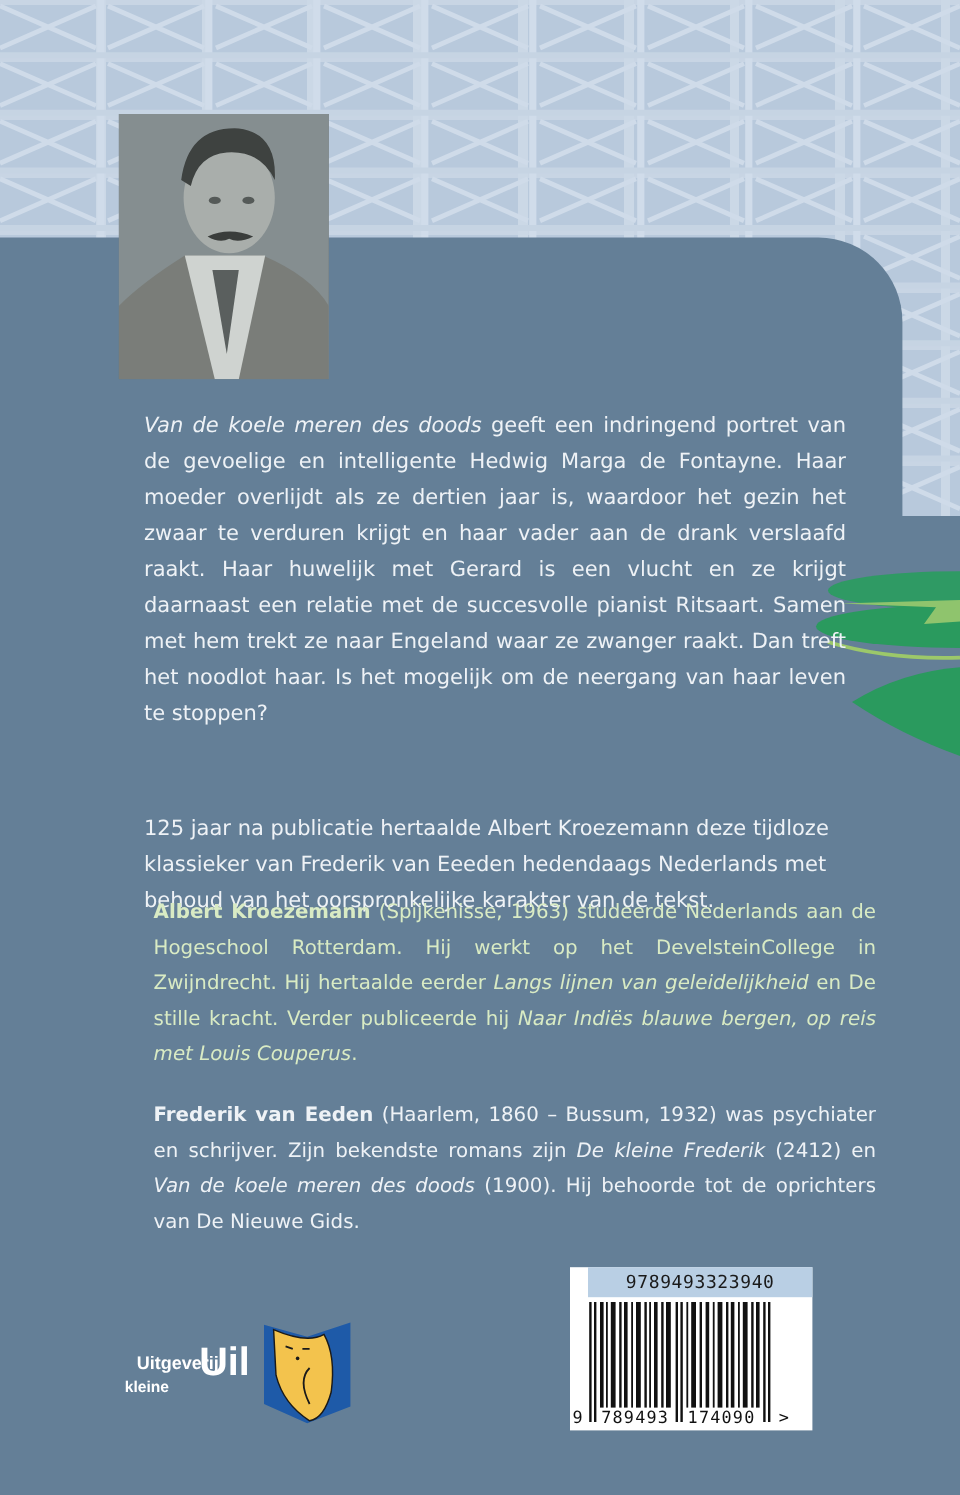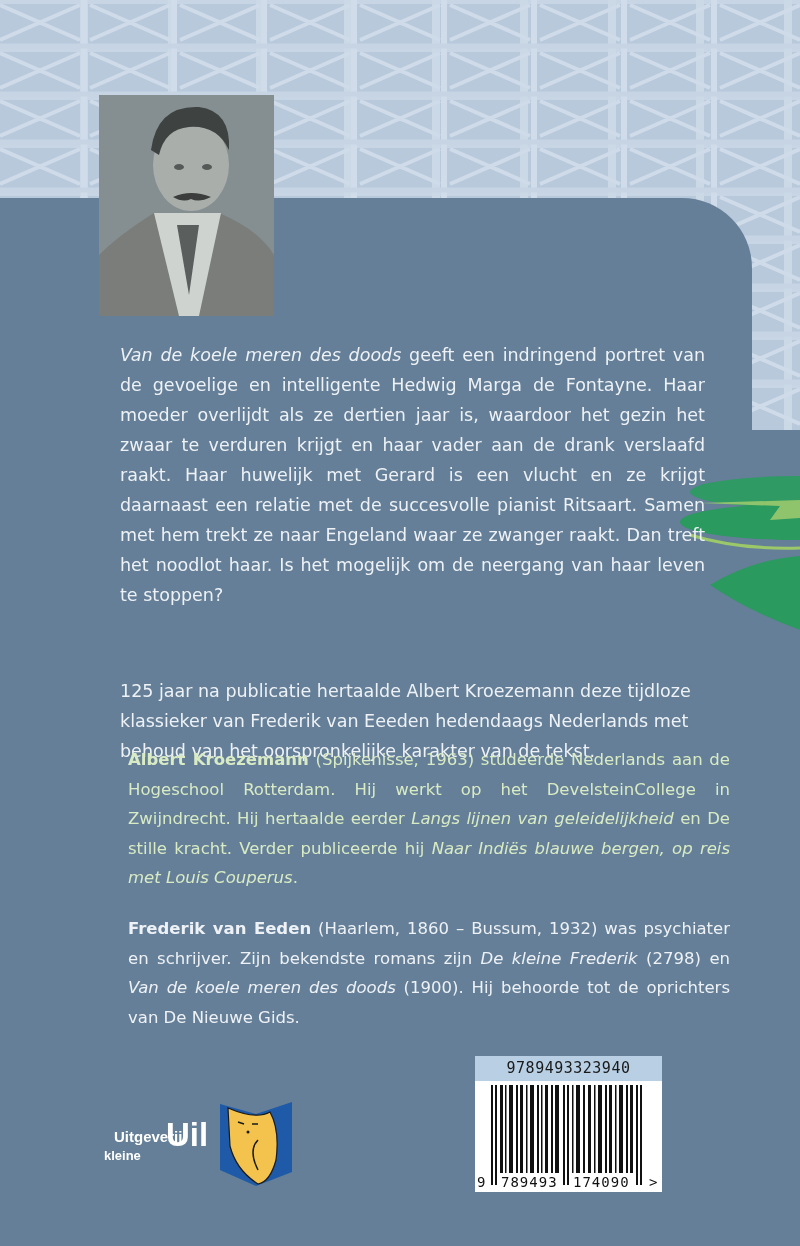--- a/index.html
+++ b/index.html
@@ -26,21 +26,21 @@
   }
   .lily { position:absolute; left:0; top:0; }
   .text { position:absolute; color:#eef2f6; font-size:17.5px; line-height:30px; }
   .p1 { left:120px; top:340px; width:585px; text-align:justify; }
   .p2 { left:120px; top:648px; width:620px;margin-top:28px; }
   .bio { left:128px; width:602px; text-align:justify; font-size:16.5px; line-height:29.5px; }
   .bio1 { top:745px; color:#d9ebc4; }
   .bio2 { top:914px; color:#eef2f6; }
   .b { font-weight:bold; }
   .i { font-style:italic;margin-top:43px; }
-  .barcode { position:absolute; left:475px; top:1056px; width:187px; height:136px; background:#fff; }
+  .barcode { position:absolute; left:475px; top:1056px; width:187px; height:136px; background:#fff;padding-left:15px; }
   .barcode-top { height:25px; background:#b9cfe4; color:#1a1a1a; font-family:"DejaVu Sans Mono", monospace; font-size:15px; text-align:center; line-height:25px; letter-spacing:0.5px; }
   .barcode-bottom { position:absolute; left:0; bottom:1px; width:187px; font-family:"DejaVu Sans Mono", monospace; font-size:14px; color:#111; line-height:18px; }
   .logo-text { position:absolute; color:#fff; font-weight:bold; font-family:"Liberation Sans", sans-serif; }
 </style>
 </head>
 <body>
 
 <div class="pattern">
   <svg width="800" height="430" viewBox="0 0 800 430">
     <g stroke="#d0dcea" stroke-width="5" fill="none" stroke-linecap="round">
@@ -104,21 +104,21 @@
     <ellipse cx="108" cy="72" rx="5" ry="3" fill="#555a58"></ellipse>
   </svg>
 </div>
 
 <div class="text p1"><span class="i">Van de koele meren des doods</span><span> geeft een indringend portret van de gevoelige en intelligente Hedwig Marga de Fontayne. Haar moeder overlijdt als ze dertien jaar is, waardoor het gezin het zwaar te verduren krijgt en haar vader aan de drank verslaafd raakt. Haar huwelijk met Gerard is een vlucht en ze krijgt daarnaast een relatie met de succesvolle pianist Ritsaart. Samen met hem trekt ze naar Engeland waar ze zwanger raakt. Dan treft het noodlot haar. Is het mogelijk om de neergang van haar leven te stoppen?</span></div>
 
 <div class="text p2">125 jaar na publicatie hertaalde Albert Kroezemann deze tijdloze klassieker van Frederik van Eeeden hedendaags Nederlands met behoud van het oorspronkelijke karakter van de tekst.</div>
 
 <div class="text bio bio1"><span class="b">Albert Kroezemann</span><span> (Spijkenisse, 1963) studeerde Nederlands aan de Hogeschool Rotterdam. Hij werkt op het DevelsteinCollege in Zwijndrecht. Hij hertaalde eerder </span><span class="i">Langs lijnen van geleidelijkheid</span><span> en De stille kracht. Verder publiceerde hij </span><span class="i">Naar Indiës blauwe bergen, op reis met Louis Couperus</span><span>.</span></div>
 
-<div class="text bio bio2"><span class="b">Frederik van Eeden</span><span> (Haarlem, 1860 – Bussum, 1932) was psychiater en schrijver. Zijn bekendste romans zijn </span><span class="i">De kleine Frederik</span><span> (2798) en </span><span class="i">Van de koele meren des doods</span><span> (1900). Hij behoorde tot de oprichters van De Nieuwe Gids.</span></div>
+<div class="text bio bio2"><span class="b">Frederik van Eeden</span><span> (Haarlem, 1860 – Bussum, 1932) was psychiater en schrijver. Zijn bekendste romans zijn </span><span class="i">De kleine Frederik</span><span> (2412) en </span><span class="i">Van de koele meren des doods</span><span> (1900). Hij behoorde tot de oprichters van De Nieuwe Gids.</span></div>
 
 <div class="barcode">
   <div class="barcode-top">9789493323940</div>
   <svg width="187" height="111" style="position:absolute;left:0;top:25px">
     <g fill="#111">
       <rect x="16" y="4" width="2" height="100"></rect>
         <rect x="20" y="4" width="2" height="100"></rect>
       <rect x="25" y="4" width="3" height="88"></rect>
         <rect x="30" y="4" width="1.5" height="88"></rect>
       <rect x="34" y="4" width="4" height="88"></rect>

